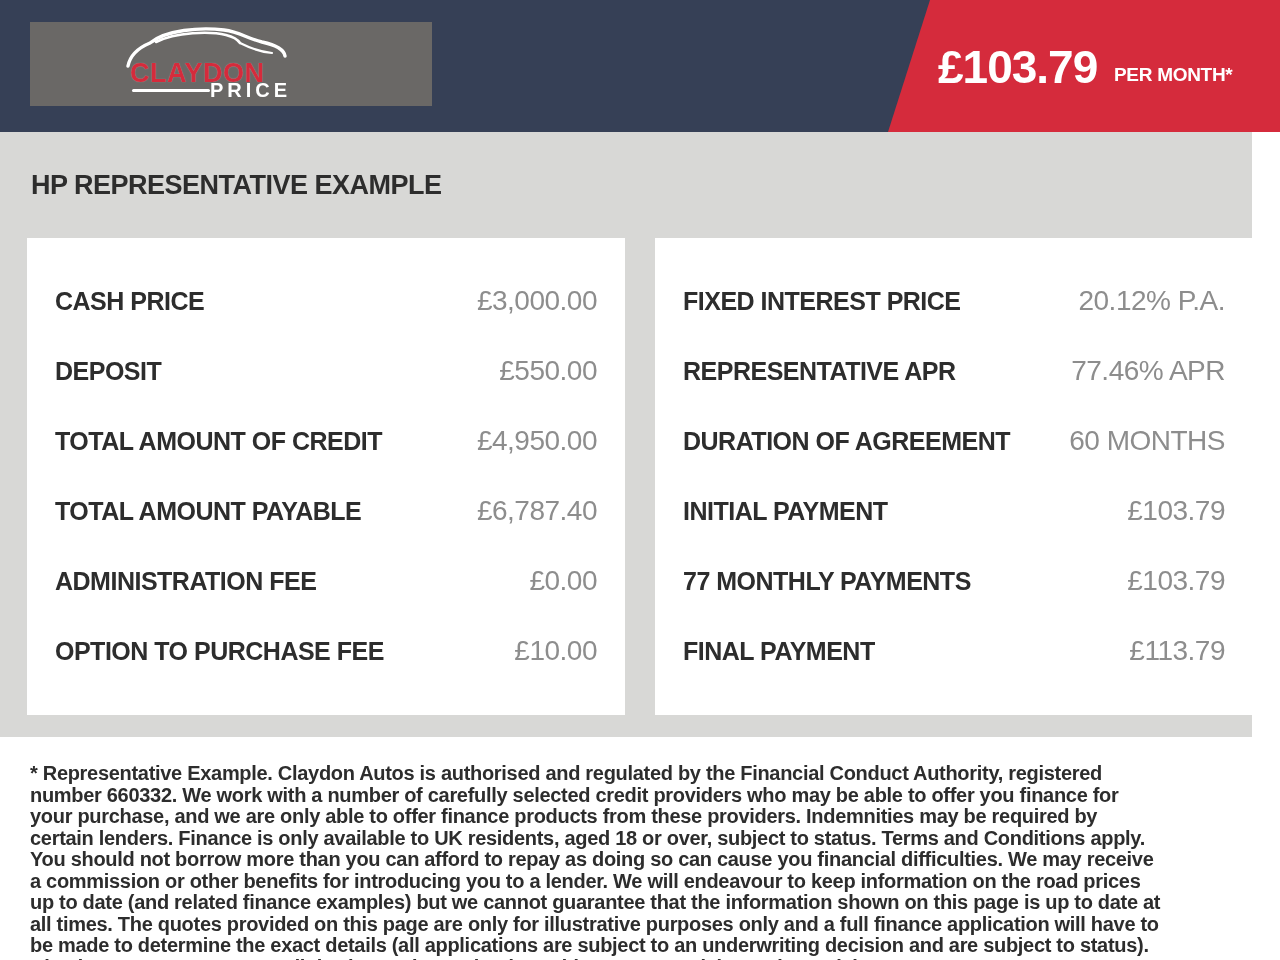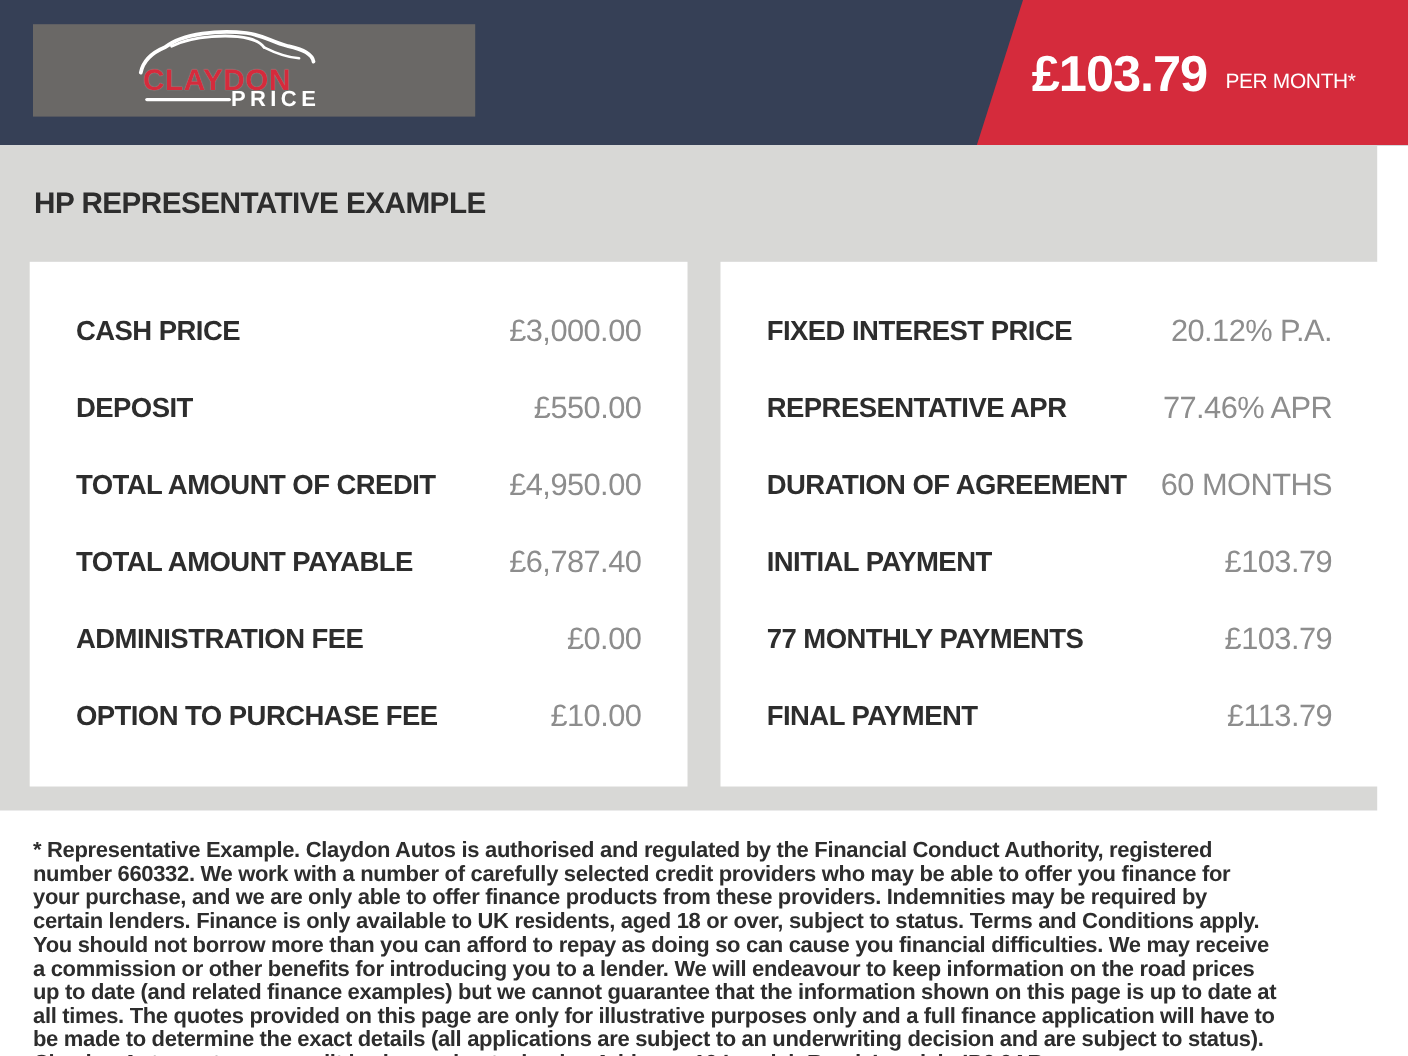--- a/index.html
+++ b/index.html
@@ -66,21 +66,21 @@
     left: 938px; top: 40px;
     font-size: 46px;
     font-weight: bold;
     color: #ffffff;
     letter-spacing: -1px;
   }
   .price-suffix {
     position: absolute;
     left: 1114px; top: 64px;
     font-size: 19px;
-    font-weight: normal;
+    font-weight: bold;
     color: #ffffff;
     letter-spacing: -0.3px;
   }
 
   
   .content {
     position: relative;
     width: 1252px;
     height: 605px;
     background: #d8d8d6;
@@ -92,21 +92,21 @@
     font-weight: bold;
     color: #2d2d2d;
     letter-spacing: -0.5px;
   }
   .panel {
     position: absolute;
     top: 106px;
     width: 598px;
     height: 477px;
     background: #ffffff;
-    padding: 28px 42px;
+    padding: 28px 28px;
     display: flex;
     flex-direction: column;
   }
   .panel-left  { left: 27px; }
   .panel-right { left: 655px; }
   .row {
     height: 70px;
     display: flex;
     align-items: center;
     justify-content: space-between;

